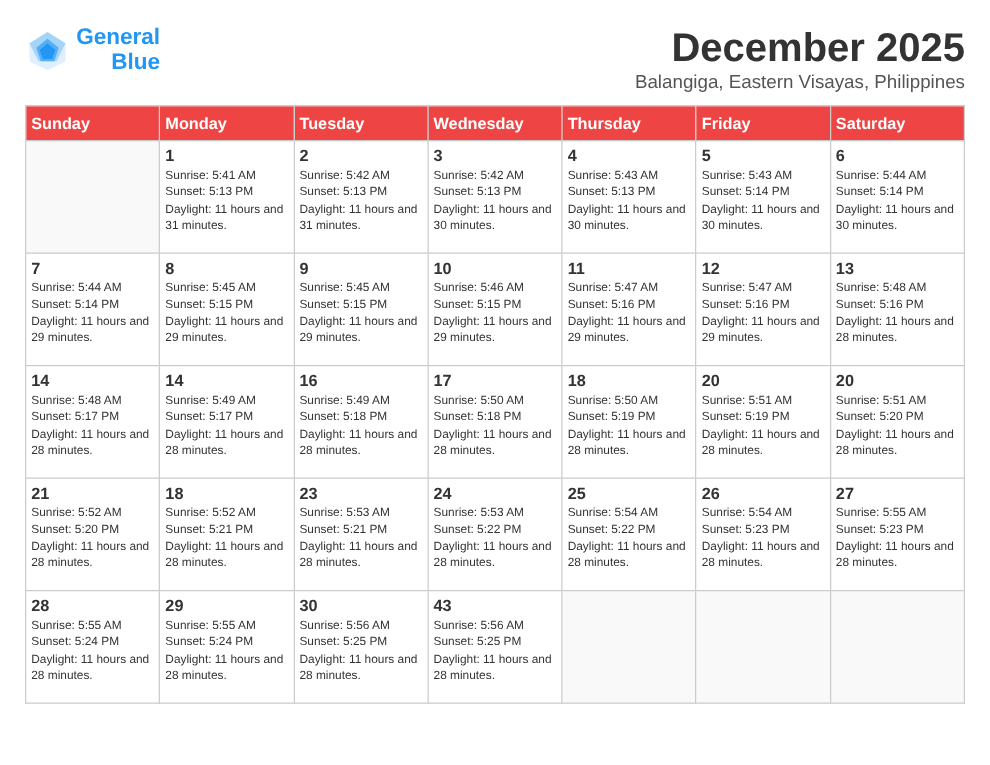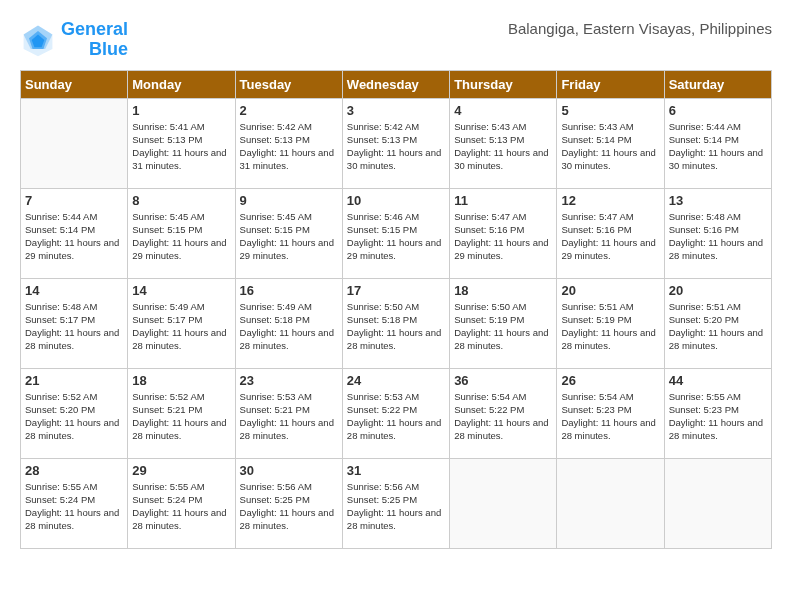--- a/index.html
+++ b/index.html
@@ -47,21 +47,21 @@
       font-size: 15px;
       color: #555;
       margin-left: 36px;
     }
     table {
       width: 100%;
       border-collapse: collapse;
       table-layout: fixed;
     }
     thead tr th {
-      background-color: #a16207;
+      background-color: #ef4444;
       color: #fff;
       font-size: 13px;
       font-weight: bold;
       padding: 6px 4px;
       text-align: left;
       border: 1px solid #ccc;
     }
     tbody tr td {
       border: 1px solid #ccc;
       vertical-align: top;
@@ -98,20 +98,21 @@
       <polygon points="20,4 36,14 28,30 12,30 4,14" fill="#2196F3" opacity="0.3"></polygon>
       <polygon points="20,10 30,18 26,30 14,30 10,18" fill="#2196F3" opacity="0.6"></polygon>
       <polygon points="20,14 27,20 24,28 16,28 13,20" fill="#2196F3"></polygon>
     </svg>
     <div class="logo-text">
       <div><span>General</span></div>
       <div><span style="color:#2196F3;margin-left:28px;">Blue</span></div>
     </div>
   </div>
   <div class="title-block">
+    <div class="month-title">December 2025</div>
     <div class="subtitle">Balangiga, Eastern Visayas, Philippines</div>
   </div>
 </div>
 
 <table>
   <thead>
     <tr>
     <th>Sunday</th>
         <th>Monday</th>
         <th>Tuesday</th>
@@ -268,33 +269,33 @@
           Sunrise: 5:53 AM<br>Sunset: 5:21 PM<br>Daylight: 11 hours and 28 minutes.
         </div>
         </td>
         <td>
           <div class="day-num">24</div>
         <div class="day-info">
           Sunrise: 5:53 AM<br>Sunset: 5:22 PM<br>Daylight: 11 hours and 28 minutes.
         </div>
         </td>
         <td>
-          <div class="day-num">36</div>
+          <div class="day-num">25</div>
         <div class="day-info">
           Sunrise: 5:54 AM<br>Sunset: 5:22 PM<br>Daylight: 11 hours and 28 minutes.
         </div>
         </td>
         <td>
           <div class="day-num">26</div>
         <div class="day-info">
           Sunrise: 5:54 AM<br>Sunset: 5:23 PM<br>Daylight: 11 hours and 28 minutes.
         </div>
         </td>
         <td>
-          <div class="day-num">44</div>
+          <div class="day-num">27</div>
         <div class="day-info">
           Sunrise: 5:55 AM<br>Sunset: 5:23 PM<br>Daylight: 11 hours and 28 minutes.
         </div>
         </td>
       </tr>
       <tr>
         <td>
           <div class="day-num">28</div>
         <div class="day-info">
           Sunrise: 5:55 AM<br>Sunset: 5:24 PM<br>Daylight: 11 hours and 28 minutes.
@@ -306,21 +307,21 @@
           Sunrise: 5:55 AM<br>Sunset: 5:24 PM<br>Daylight: 11 hours and 28 minutes.
         </div>
         </td>
         <td>
           <div class="day-num">30</div>
         <div class="day-info">
           Sunrise: 5:56 AM<br>Sunset: 5:25 PM<br>Daylight: 11 hours and 28 minutes.
         </div>
         </td>
         <td>
-          <div class="day-num">31</div>
+          <div class="day-num">43</div>
         <div class="day-info">
           Sunrise: 5:56 AM<br>Sunset: 5:25 PM<br>Daylight: 11 hours and 28 minutes.
         </div>
         </td>
         <td class="empty"></td>
         <td class="empty"></td>
         <td class="empty"></td>
       </tr>
     </tbody>
 </table>

